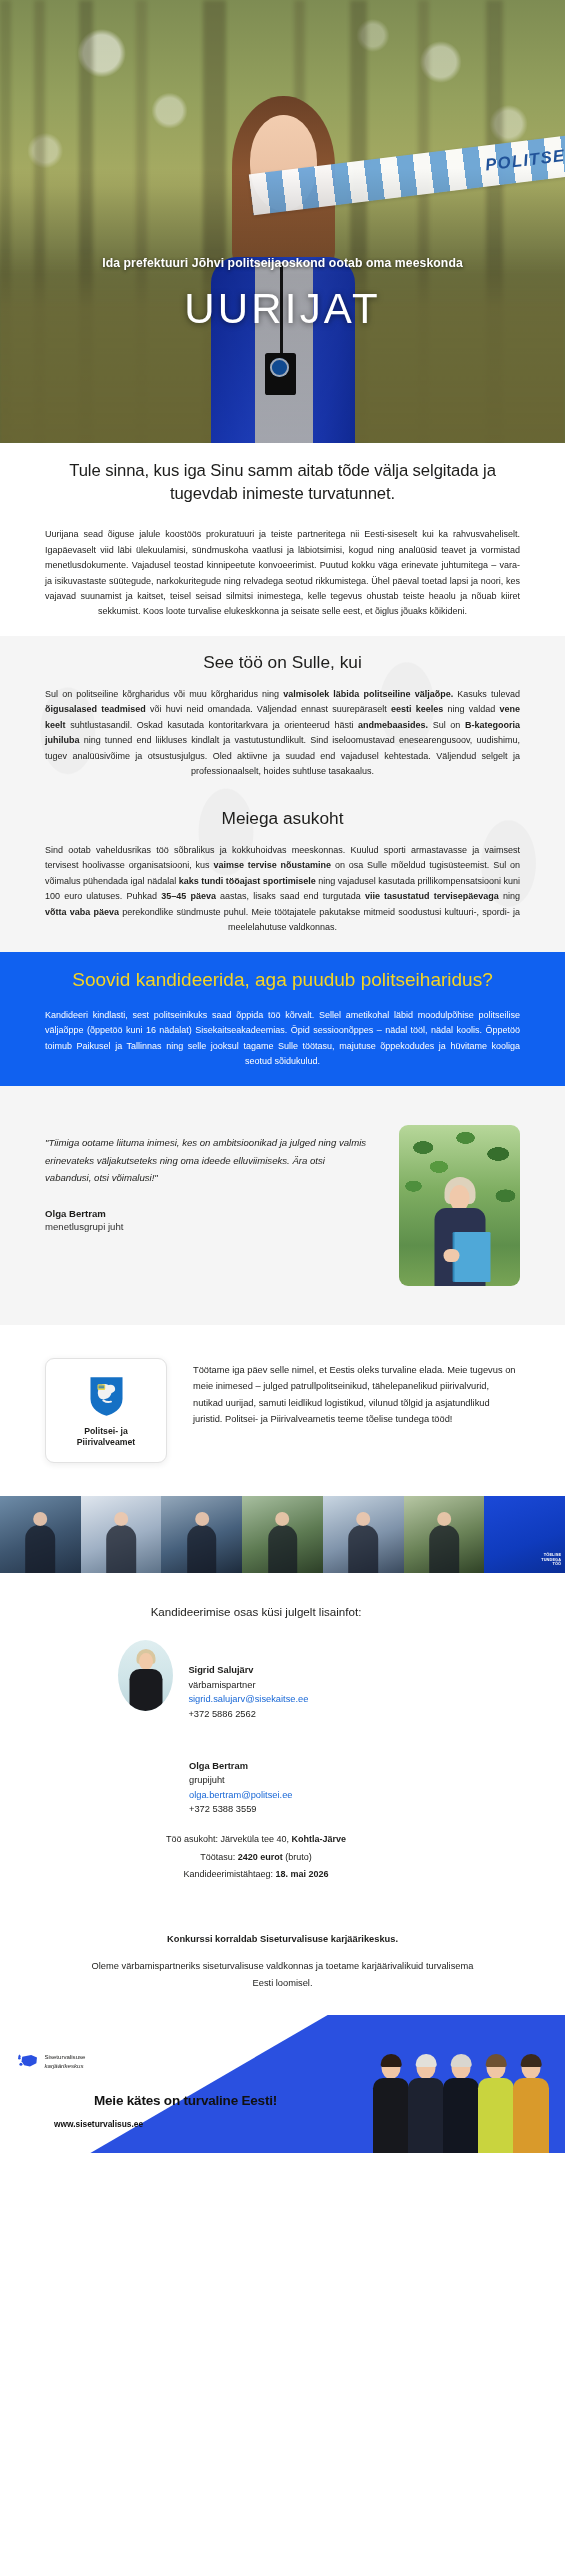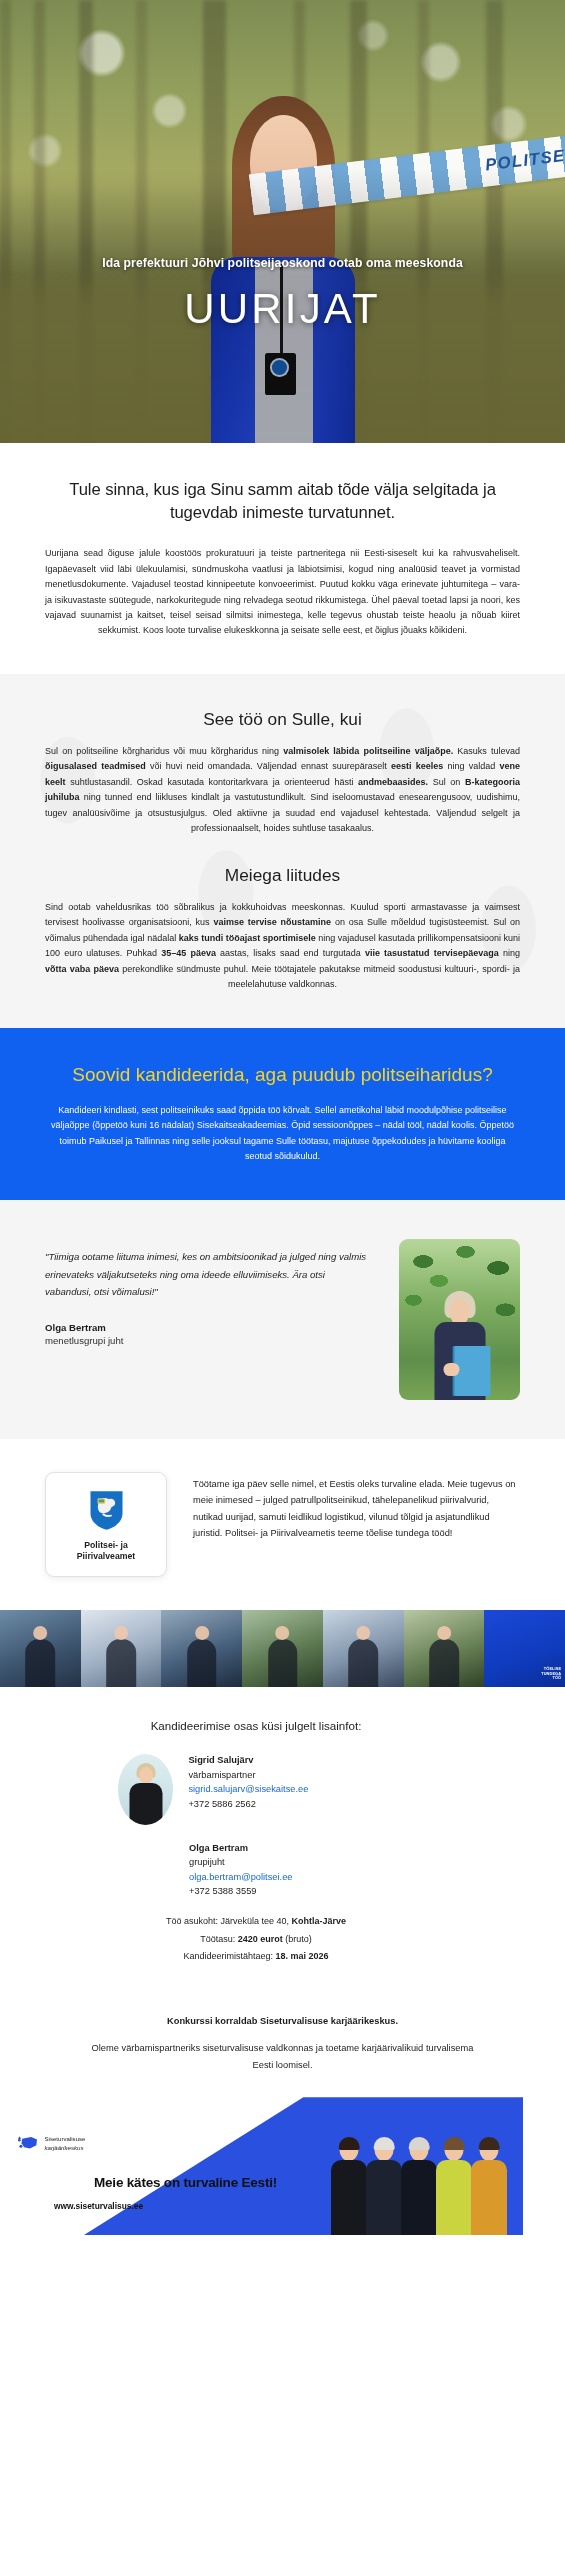--- a/index.html
+++ b/index.html
@@ -108,21 +108,21 @@
     font-size:12.2px; font-weight:700; letter-spacing:0.1px;
     text-shadow: 0 1.3px 3.9px rgba(0,0,0,.7);
   }
   .hero-title {
     margin-top:18px;
     font-size:42px; font-weight:300; letter-spacing:3.2px; line-height:1;
     text-shadow: 0 1.3px 6.4px rgba(0,0,0,.55);
   }
 
   
-  .sec { width:565px; padding: 35px 45px; }
+  .sec { width:565px; padding: 16px 45px; }
   .sec.white { background:#ffffff; }
   .sec.gray  { background:#f5f5f5; position:relative; overflow:hidden; }
   .sec.gray .gray-watermark {
     position:absolute; inset:0; opacity:.05; pointer-events:none;
     background:
       radial-gradient(ellipse 45px 71px at 12% 30%, #7c7c7c 0 60%, transparent 62%),
       radial-gradient(ellipse 45px 71px at 40% 62%, #7c7c7c 0 60%, transparent 62%),
       radial-gradient(ellipse 45px 71px at 72% 22%, #7c7c7c 0 60%, transparent 62%),
       radial-gradient(ellipse 45px 71px at 90% 72%, #7c7c7c 0 60%, transparent 62%);
   }
@@ -134,21 +134,21 @@
   }
   .h2 {
     font-size:17.3px; font-weight:400; text-align:center; margin-bottom:14px;
     position:relative; z-index:2;
   }
   .h2.yellow { color:#f5d422; font-size:19px; line-height:1.25; margin-bottom:16.7px; }
   .body {
     font-size:9px; line-height:1.72; text-align:justify; text-align-last:center;
     position:relative; z-index:2;
   }
-  .body.center { text-align:center; text-align-last:center; }
+  .body.center { text-align-last:center; }
   .body.white  { color:#ffffff; }
   .body b { font-weight:700; }
 
   
   .quote-sec { background:#f5f5f5; width:565px; padding:39px 45px; }
   .quote-grid { display:flex; gap:26px; align-items:flex-start; }
   .quote-left { flex:1 1 auto; padding-top:9px; }
   .quote-text {
     font-style:italic; font-size:9.6px; line-height:1.85; color:#1d1d1b;
   }
@@ -219,35 +219,35 @@
   .contact-rows { width:276px; margin:0 auto; }
   .contact-row { display:flex; gap:15.4px; align-items:flex-start; margin-bottom:16.7px; }
   .avatar {
     flex:0 0 auto; width:55px; height:71px; border-radius:50%/50%; overflow:hidden; position:relative;
     background: linear-gradient(180deg,#dfeef0 0%,#cfe4e8 55%,#bcd6dc 100%);
   }
   .av-hair { position:absolute; left:50%; transform:translateX(-50%); top:9px; width:19px; height:15.4px; background:#d9c79f; border-radius:9.6px 9.6px 3.9px 3.9px; }
   .av-face { position:absolute; left:50%; transform:translateX(-50%); top:13px; width:14px; height:16.7px; background:#f1caa9; border-radius:7px/8.4px; }
   .av-body { position:absolute; left:50%; transform:translateX(-50%); bottom:0; width:33px; height:42px; background:#191a1e; border-radius:10.3px 10.3px 0 0; }
   .contact-info { padding-top:1.3px; }
-  .contact-name { font-weight:700; font-size:9.3px; }
+  .contact-name { font-weight:700; font-size:9.3px;margin-top:24px; }
   .contact-role { font-size:9.3px; margin-top:4.5px; }
   .contact-mail { font-size:9.3px; margin-top:4.5px; color:#1867d6; }
   .contact-phone { font-size:9.3px; margin-top:4.5px; }
 
   .jobmeta { text-align:center; font-size:9px; line-height:1.95; margin-top:16.7px; }
   .jobmeta b { font-weight:700; }
 
   
   .organiser { background:#fff; width:565px; padding:28px 45px 23px; text-align:center; }
   .org-line1 { font-size:9.3px; font-weight:700; margin-bottom:14px; }
   .org-line2 { font-size:9.3px; line-height:1.85; }
 
   
-  .banner { position:relative; width:523px; height:138px; overflow:hidden; background:#ffffff; }
+  .banner { position:relative; width:565px; height:138px; overflow:hidden; background:#ffffff; }
   .banner-blue {
     position:absolute; inset:0; background:#2a50e0;
     clip-path: polygon(58% 0, 100% 0, 100% 100%, 16% 100%);
   }
   .banner-logo { position:absolute; left:16.7px; top:37px; display:flex; align-items:center; gap:5.8px; }
   .bl-map { width:22px; height:16.7px; position:relative; }
   .bl-text { font-size:6.1px; line-height:1.5; color:#1d1d1b; }
   .bl-text .b1 { display:block; }
   .bl-text .b2 { display:block; font-style:italic; }
   .banner-claim {
@@ -298,21 +298,21 @@
 <section class="sec white">
   <p class="lead">Tule sinna, kus iga Sinu samm aitab tõde välja selgitada ja tugevdab inimeste turvatunnet.</p>
   <p class="body" style="margin-top:22px;">Uurijana sead õiguse jalule koostöös prokuratuuri ja teiste partneritega nii Eesti-siseselt kui ka rahvusvaheliselt. Igapäevaselt viid läbi ülekuulamisi, sündmuskoha vaatlusi ja läbiotsimisi, kogud ning analüüsid teavet ja vormistad menetlusdokumente. Vajadusel teostad kinnipeetute konvoeerimist. Puutud kokku väga erinevate juhtumitega – vara- ja isikuvastaste süütegude, narkokuritegude ning relvadega seotud rikkumistega. Ühel päeval toetad lapsi ja noori, kes vajavad suunamist ja kaitset, teisel seisad silmitsi inimestega, kelle tegevus ohustab teiste heaolu ja nõuab kiiret sekkumist. Koos loote turvalise elukeskkonna ja seisate selle eest, et õiglus jõuaks kõikideni.</p>
 </section>
 
 <section class="sec gray">
   <div class="gray-watermark"></div>
   <h2 class="h2">See töö on Sulle, kui</h2>
   <p class="body"><span>Sul on politseiline kõrgharidus või muu kõrgharidus ning </span><b>valmisolek läbida politseiline väljaõpe.</b><span> Kasuks tulevad </span><b>õigusalased teadmised</b><span> või huvi neid omandada. Väljendad ennast suurepäraselt </span><b>eesti keeles</b><span> ning valdad </span><b>vene keelt</b><span> suhtlustasandil. Oskad kasutada kontoritarkvara ja orienteerud hästi </span><b>andmebaasides.</b><span> Sul on </span><b>B-kategooria juhiluba</b><span> ning tunned end liikluses kindlalt ja vastutustundlikult. Sind iseloomustavad enesearengusoov, uudishimu, tugev analüüsivõime ja otsustusjulgus. Oled aktiivne ja suudad end vajadusel kehtestada. Väljendud selgelt ja professionaalselt, hoides suhtluse tasakaalus.</span></p>
 
-  <h2 class="h2" style="margin-top:28px;">Meiega liitudes</h2>
+  <h2 class="h2" style="margin-top:28px;">Meiega asukoht</h2>
   <p class="body"><span>Sind ootab vaheldusrikas töö sõbralikus ja kokkuhoidvas meeskonnas. Kuulud sporti armastavasse ja vaimsest tervisest hoolivasse organisatsiooni, kus </span><b>vaimse tervise nõustamine</b><span> on osa Sulle mõeldud tugisüsteemist. Sul on võimalus pühendada igal nädalal </span><b>kaks tundi tööajast sportimisele</b><span> ning vajadusel kasutada prillikompensatsiooni kuni 100 euro ulatuses. Puhkad </span><b>35–45 päeva</b><span> aastas, lisaks saad end turgutada </span><b>viie tasustatud tervisepäevaga</b><span> ning </span><b>võtta vaba päeva</b><span> perekondlike sündmuste puhul. Meie töötajatele pakutakse mitmeid soodustusi kultuuri-, spordi- ja meelelahutuse valdkonnas.</span></p>
 </section>
 
 <section class="sec blue">
   <h2 class="h2 yellow">Soovid kandideerida, aga puudub politseiharidus?</h2>
   <p class="body center white">Kandideeri kindlasti, sest politseinikuks saad õppida töö kõrvalt. Sellel ametikohal läbid moodulpõhise politseilise väljaõppe (õppetöö kuni 16 nädalat) Sisekaitseakadeemias. Õpid sessioonõppes – nädal tööl, nädal koolis. Õppetöö toimub Paikusel ja Tallinnas ning selle jooksul tagame Sulle töötasu, majutuse õppekodudes ja hüvitame kooliga seotud sõidukulud.</p>
 </section>
 
 <section class="quote-sec">
   <div class="quote-grid">

